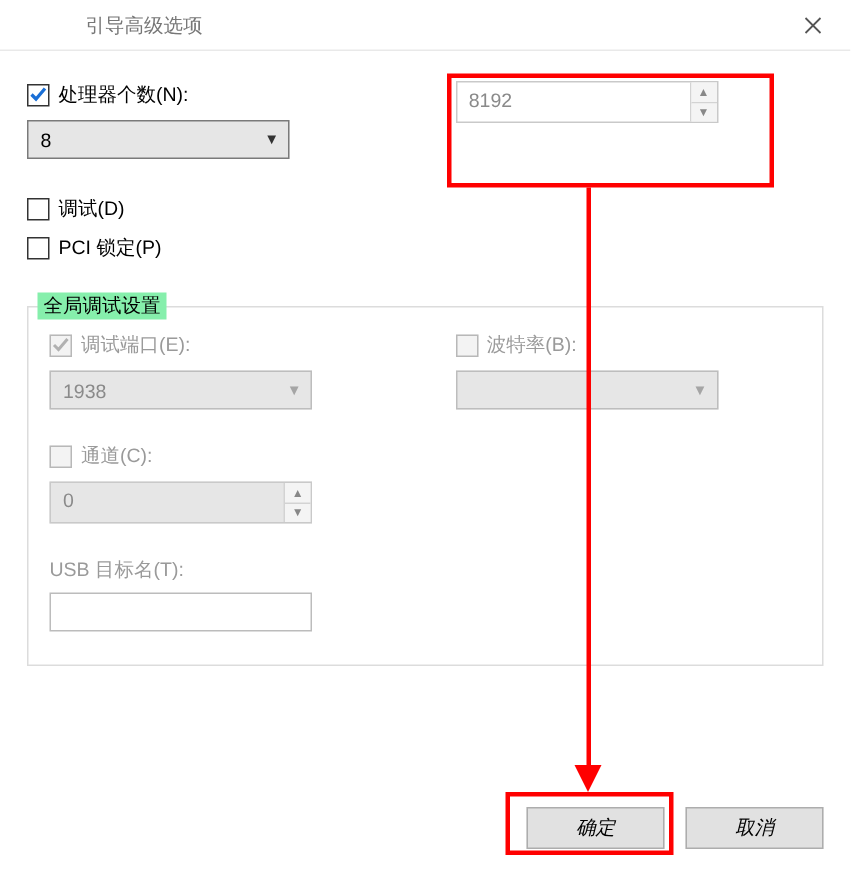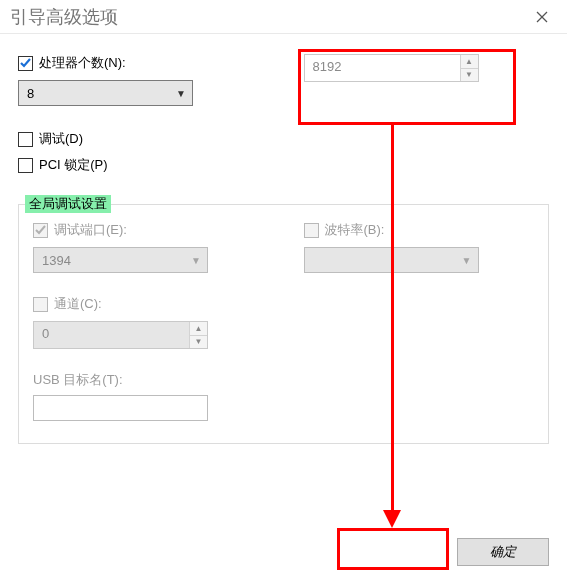--- a/index.html
+++ b/index.html
@@ -3,21 +3,21 @@
 <meta charset="utf-8">
 <style>
   * { box-sizing: border-box; font-family: "Microsoft YaHei", "Segoe UI", sans-serif; font-size: 13px; }
   html, body { margin: 0; padding: 0; }
   body { width: 567px; height: 582px; background: #fff; position: relative; }
 
   .titlebar {
     height: 34px; display: flex; align-items: center; justify-content: space-between;
     padding: 0 10px 0 10px; color: #777; border-bottom: 1px solid #e9e9e9;
   }
-  .titlebar .title { font-size: 18px; }
+  .titlebar .title { font-size: 13px; margin-left: 47px; }
   .titlebar .close { width: 30px; height: 30px; display:flex; align-items:center; justify-content:center; color:#555; cursor:pointer; }
 
   .content { padding: 20px 18px 0 18px; position: relative; }
 
   .row2 { display: flex; gap: 40px; }
   .col { flex: 1; }
 
   .chk-row { display:flex; align-items:center; gap:6px; margin-bottom: 8px; }
   .chkbox {
     width: 15px; height: 15px; border: 1px solid #333; display:inline-flex;
@@ -136,21 +136,21 @@
       <div class="col">
         <div class="chk-row">
           <span class="chkbox disabled">
             <svg width="11" height="11" viewBox="0 0 11 11">
                 <polyline points="1,5 4,8 10,1" fill="none" stroke="#b1b1b1" stroke-width="2"></polyline>
               </svg>
           </span>
           <span class="chk-label disabled">调试端口(E):</span>
         </div>
         <div class="select disabled">
-          <span>1394</span>
+          <span>1938</span>
           <span class="caret">▼</span>
         </div>
       </div>
       <div class="col">
         <div class="chk-row">
           <span class="chkbox disabled"></span>
           <span class="chk-label disabled">波特率(B):</span>
         </div>
         <div class="select disabled">
           <span></span>
@@ -179,18 +179,21 @@
     <div style="height:6px"></div>
     <input class="txtinput" disabled="" value="" style="">
   </div>
 
 </div>
 
 <div class="bottom">
   <div class="btn">
       <span>确定</span>
     </div>
+  <div class="btn">
+      <span>取消</span>
+    </div>
 </div>
 
 <div class="anno box-red" style="left:298px; top:49px; width:218px; height:76px;"></div>
 <div class="anno box-red" style="left:337px; top:528px; width:112px; height:42px;"></div>
 <div class="anno arrow-line" style="left:391px; top:125px; height:388px;"></div>
 <div class="anno arrow-head" style="left:383px; top:510px;"></div>
 
 </body></html>

